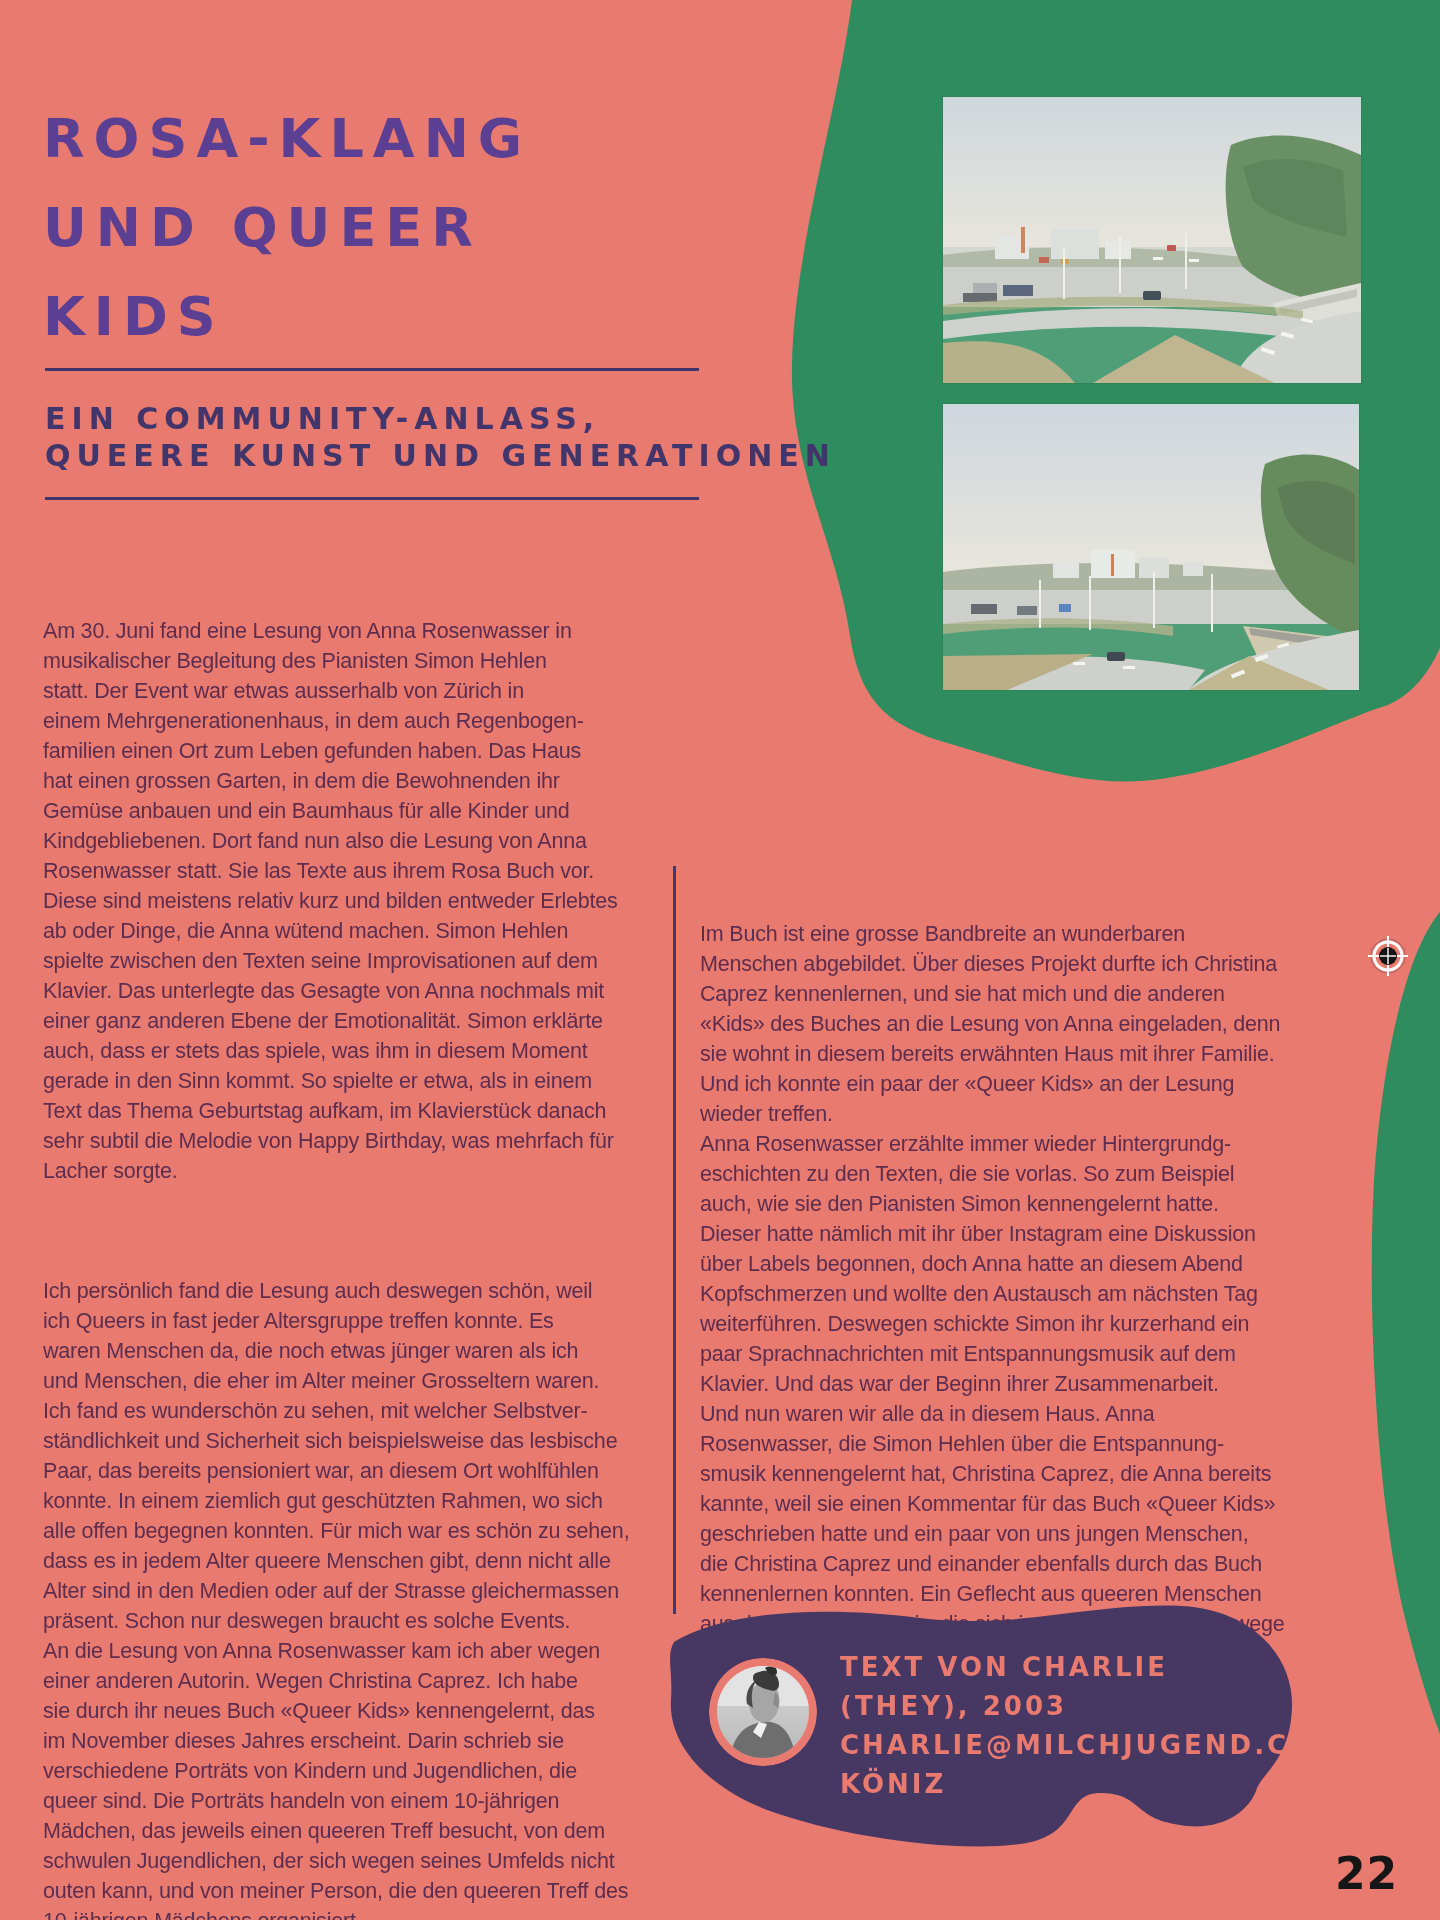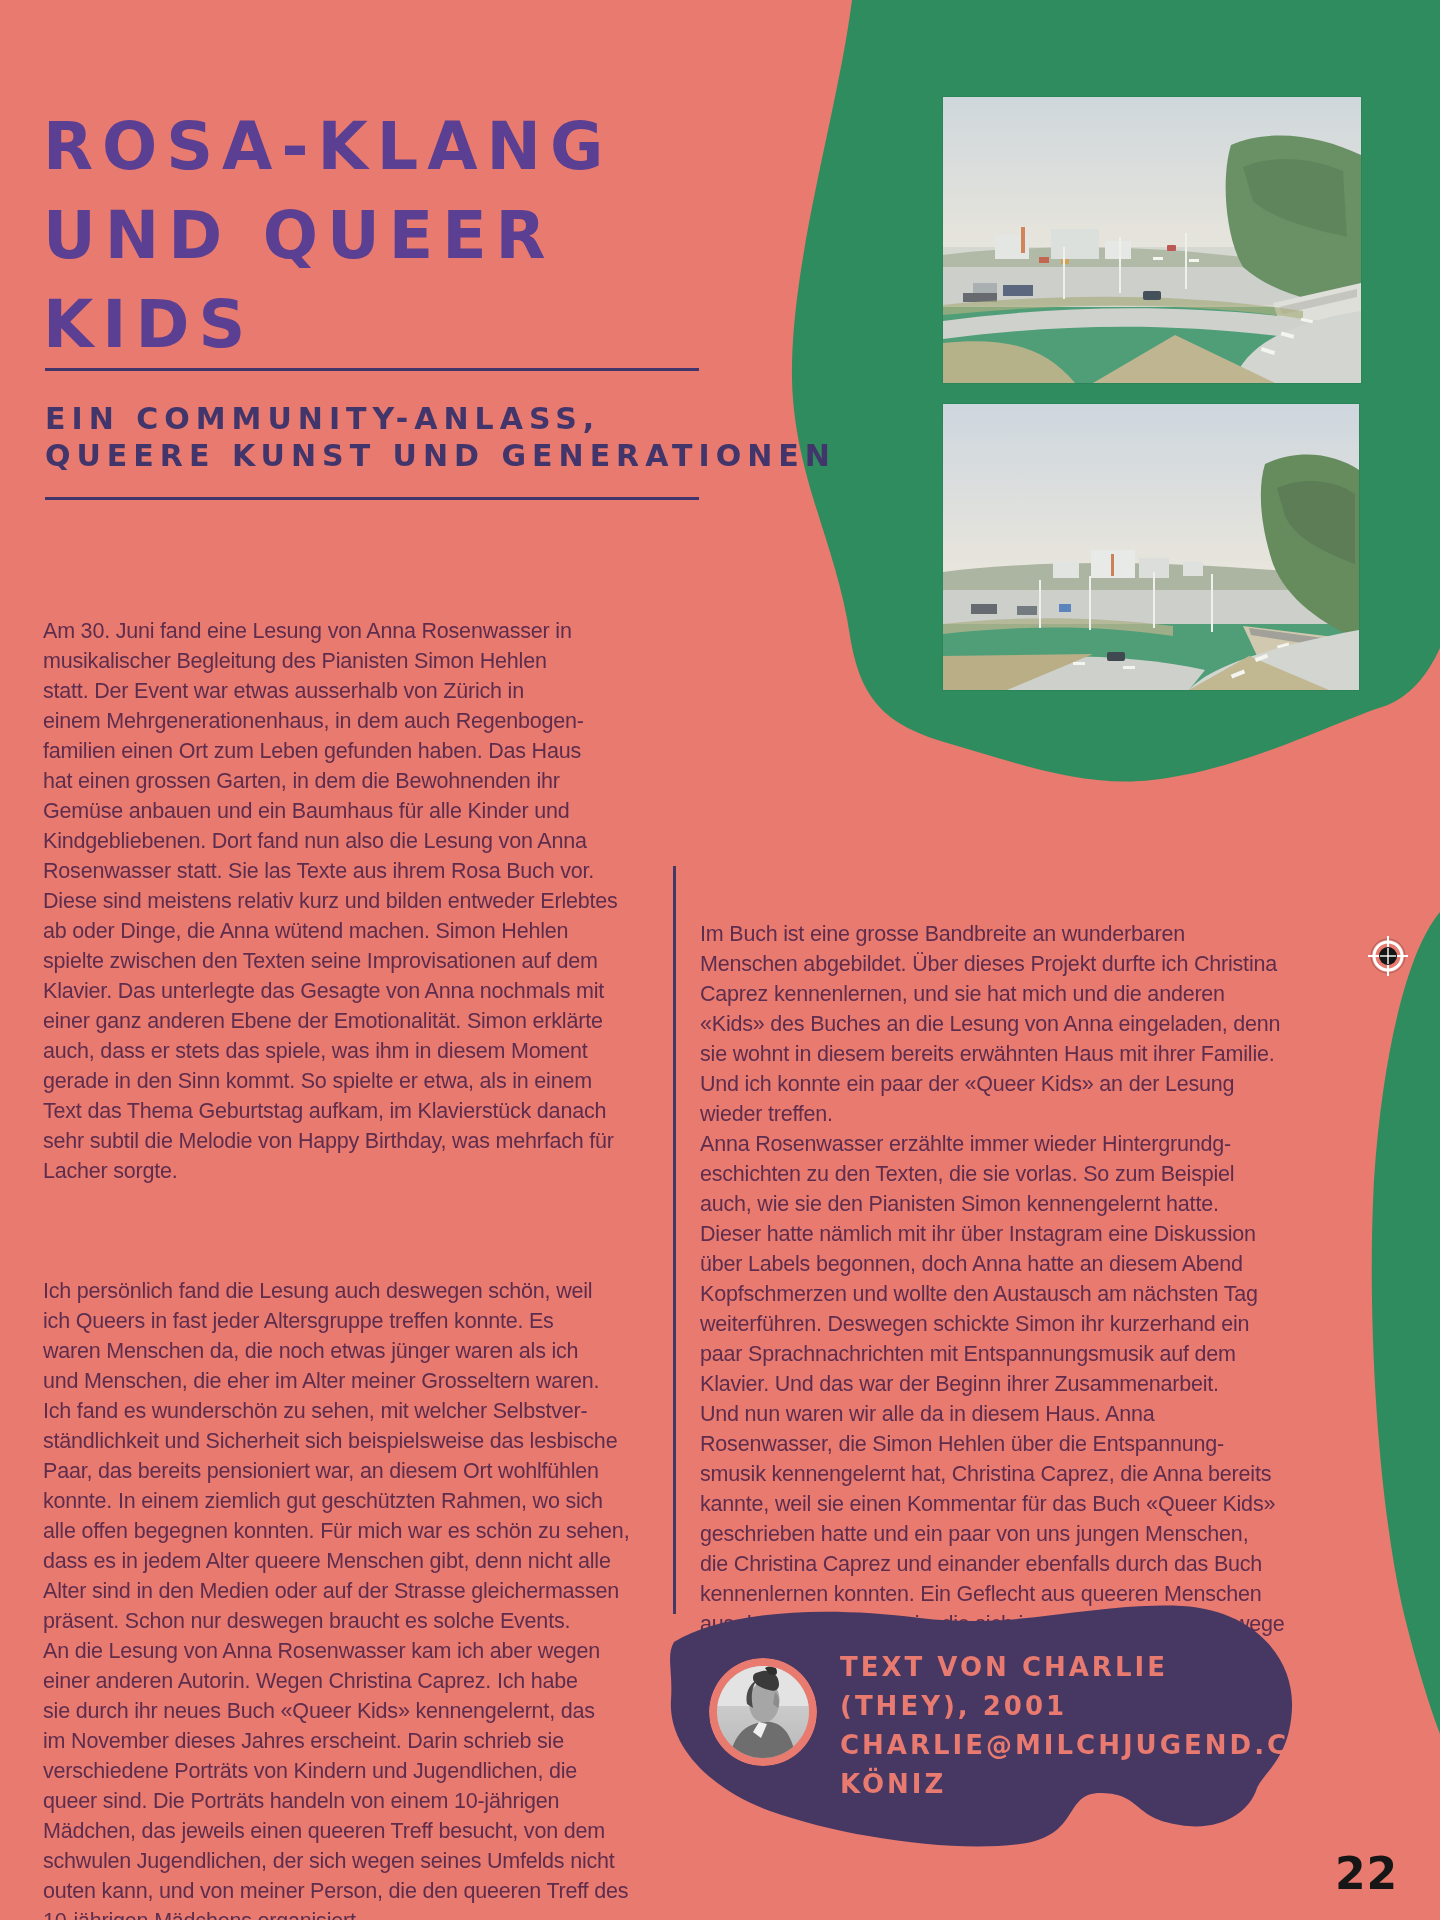--- a/index.html
+++ b/index.html
@@ -11,21 +11,21 @@
     font-family:"Liberation Sans", sans-serif;
   }
   .abs{position:absolute;}
   svg{display:block;}
 
   
   .title{
     left:43px;top:58px;
     font-family:"DejaVu Sans", sans-serif;
     font-weight:800;
-    font-size:65px;
+    font-size:54px;
     line-height:89px;
     letter-spacing:9px;
     color:#5b3f92;
     white-space:pre;
   }
   .rule{
     left:45px;width:654px;height:3px;
     background:#41356b;
   }
   .subtitle{
@@ -314,19 +314,19 @@
       <path d="M40,44 C40,30 50,22 58,24 C68,26 72,36 70,48 C68,60 60,66 52,64 C44,62 40,54 40,44 Z" fill="#a6a6a6"></path>
       <path d="M50,14 C60,10 70,16 70,26 C70,32 66,34 60,32 C52,30 44,26 44,20 C44,16 46,15 50,14 Z" fill="#3a3a3a"></path>
       <path d="M56,10 C62,6 68,8 68,14 C68,18 64,18 60,16 Z" fill="#2e2e2e"></path>
       <path d="M38,46 C36,36 40,26 48,22 C42,30 42,40 44,50 Z" fill="#4a4a4a"></path>
       <path d="M66,34 C70,38 71,44 69,50 L64,46 Z" fill="#8c8c8c"></path>
       <path d="M44,74 L50,64 L58,66 L52,80 Z" fill="#efefef"></path>
     </g>
   </svg>
 
   <div class="abs credit-text">TEXT VON CHARLIE
-(THEY), 2001
+(THEY), 2003
 CHARLIE@MILCHJUGEND.CH
 KÖNIZ</div>
 
   <div class="abs page-number">22</div>
 
 </div>
 
 </body></html>

